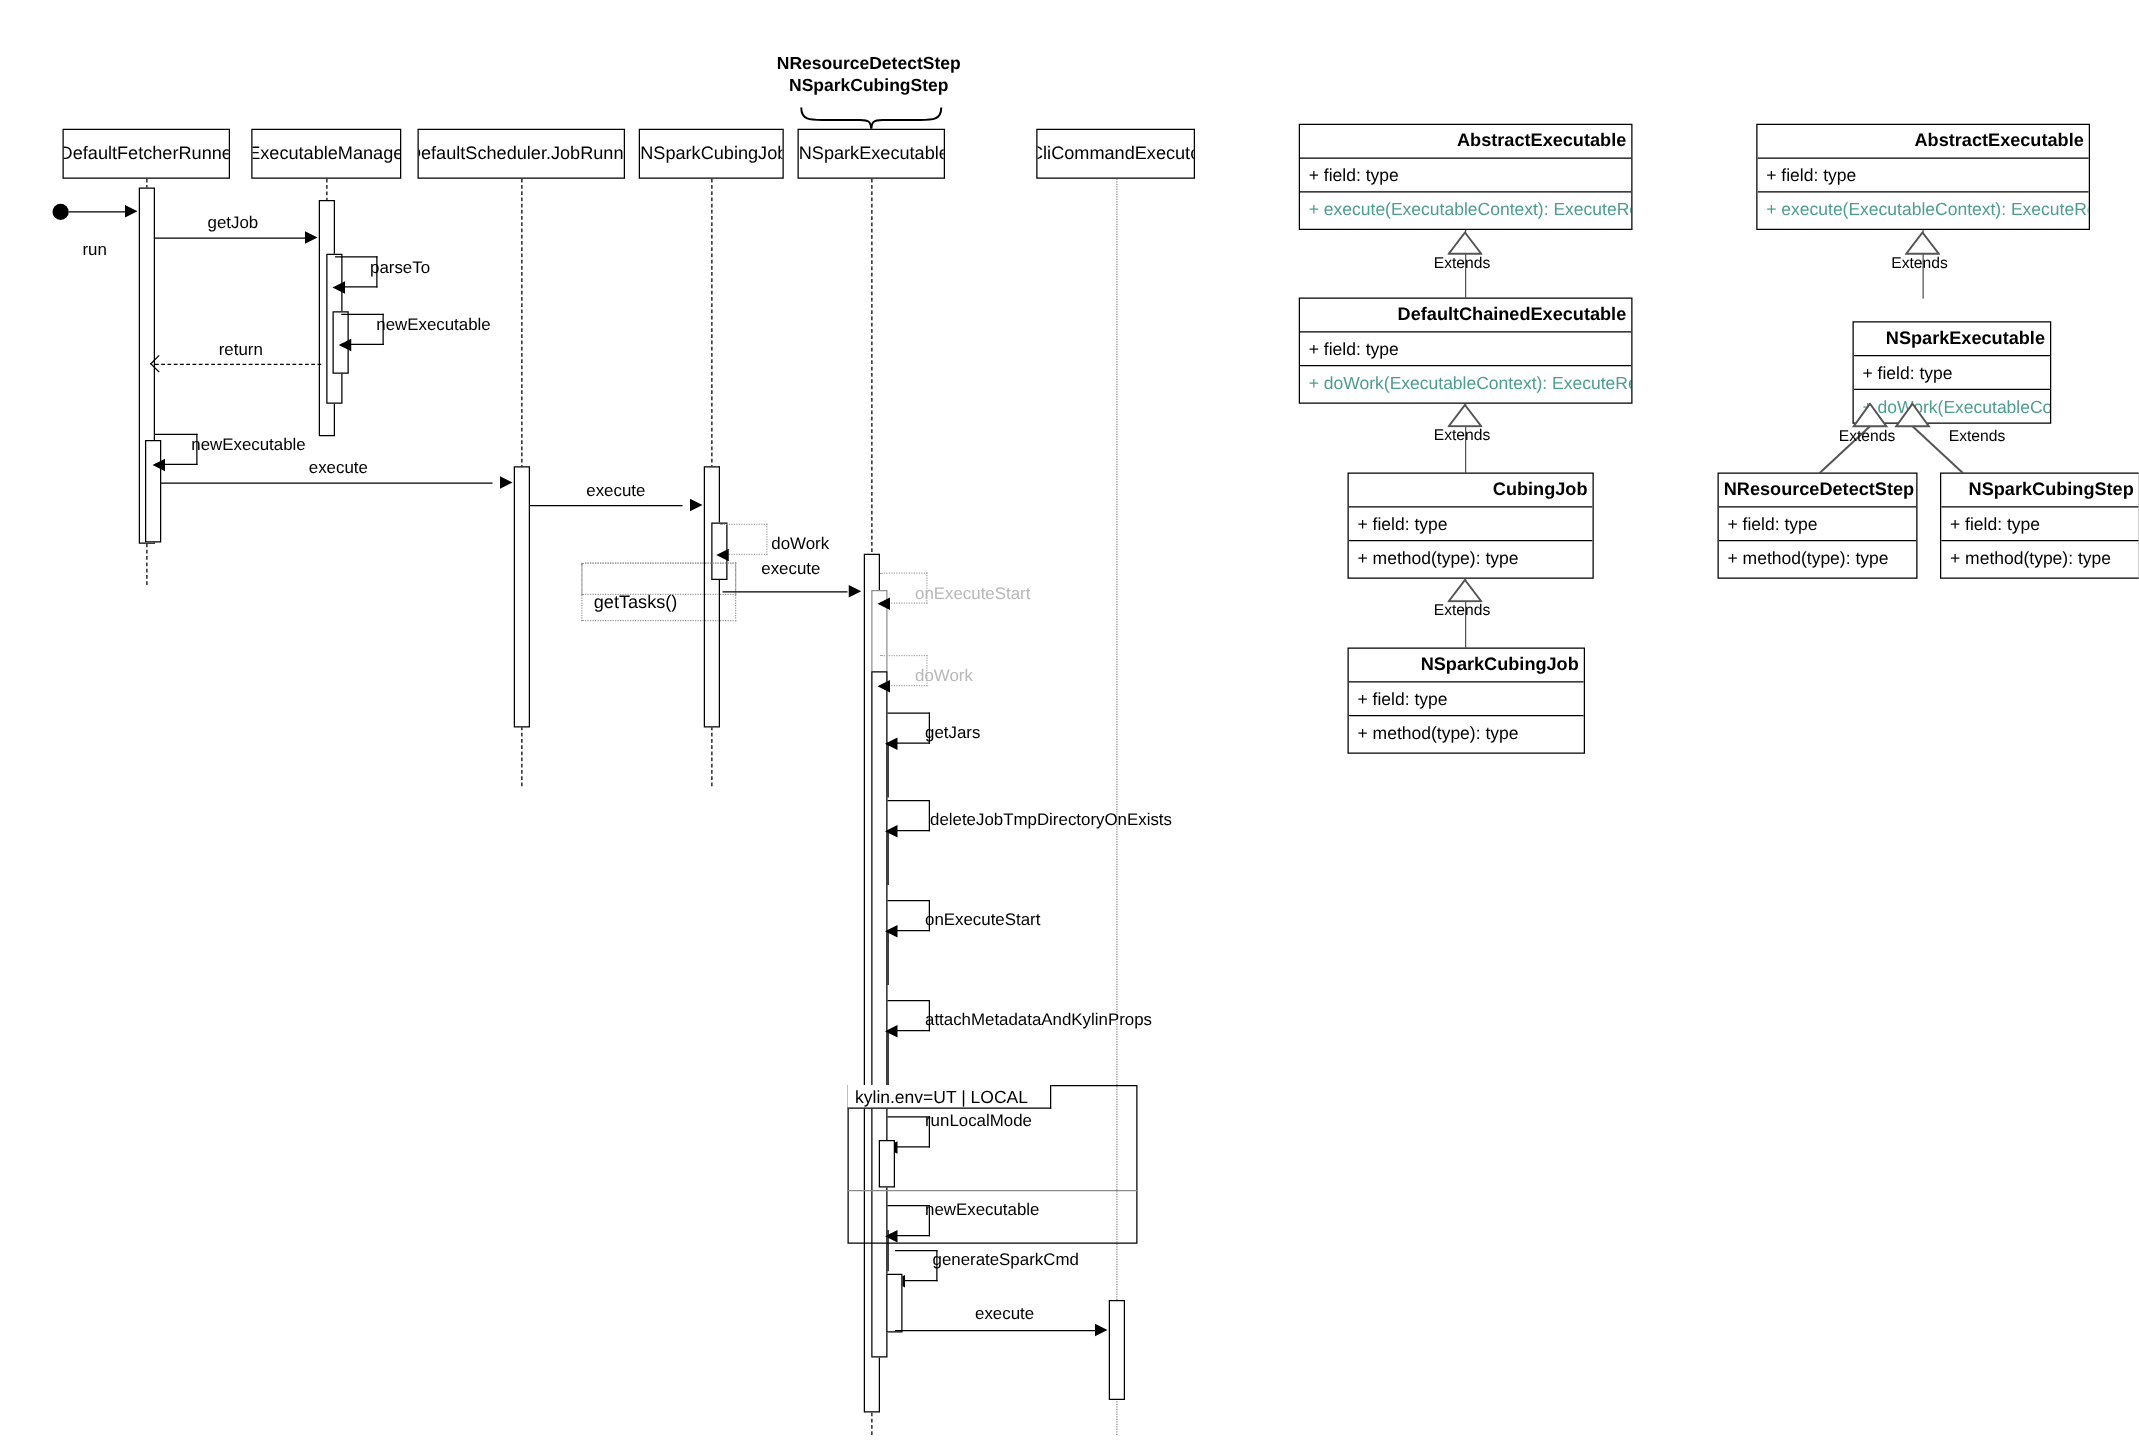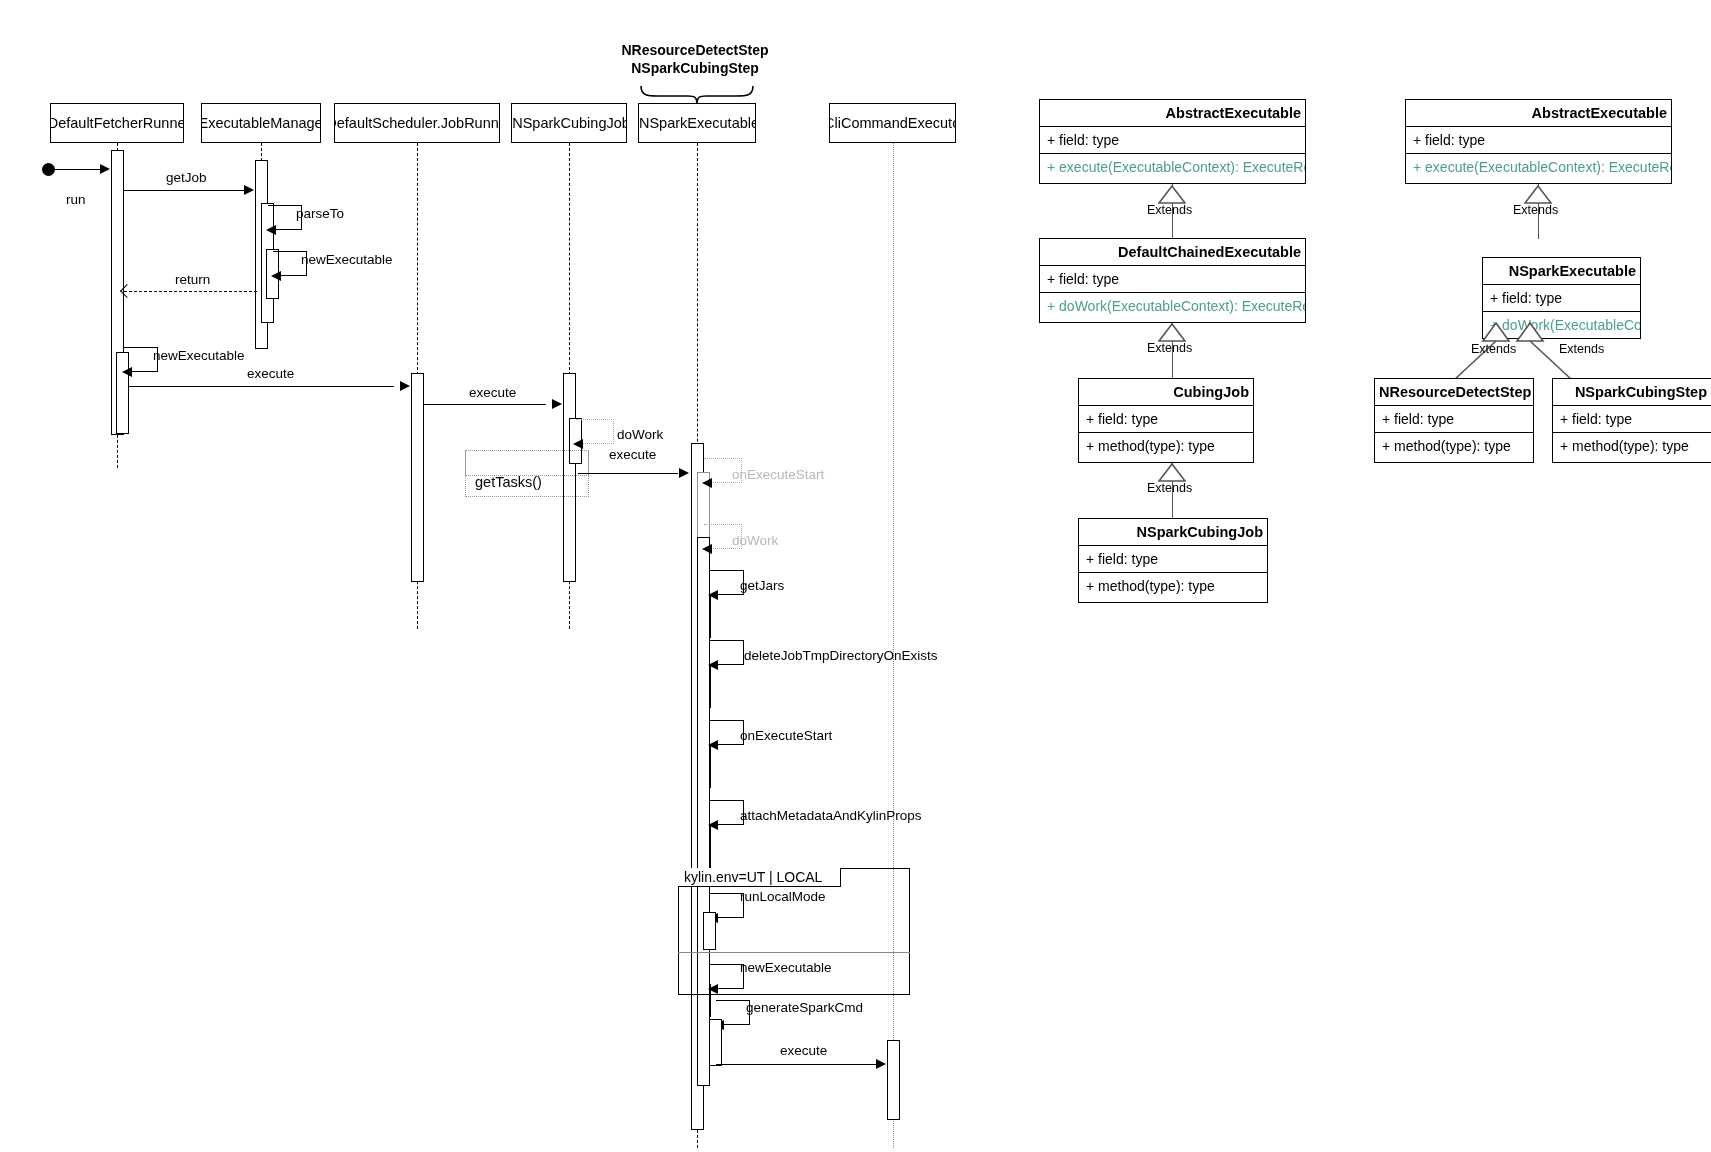--- a/index.html
+++ b/index.html
@@ -232,21 +232,21 @@
     <div class="cls-row sep">+ field: type</div>
     <div class="cls-row teal">+ doWork(ExecutableContext): ExecuteResult</div>
   </div>
 
   <div class="abs ext-line" style="left:1172px;top:323px;width:0;height:57px;"></div>
   <svg class="abs" style="left:1158px;top:323px;width:28px;height:19px;" viewBox="0 0 28 19">
     <polygon points="14,1 27,18 1,18" fill="#fff" stroke="#555" stroke-width="1.6"></polygon>
   </svg>
   <div class="abs ext-label" style="left:1147px;top:341px;">Extends</div>
 
-  <div class="abs cls" style="left:1078px;top:378px;width:176px;height:85px;">
+  <div class="abs cls" style="left:1078px;top:378px;width:197px;height:85px;">
     <div class="cls-name">CubingJob</div>
     <div class="cls-row sep">+ field: type</div>
     <div class="cls-row">+ method(type): type</div>
   </div>
 
   <div class="abs ext-line" style="left:1172px;top:463px;width:0;height:57px;"></div>
   <svg class="abs" style="left:1158px;top:463px;width:28px;height:19px;" viewBox="0 0 28 19">
     <polygon points="14,1 27,18 1,18" fill="#fff" stroke="#555" stroke-width="1.6"></polygon>
   </svg>
   <div class="abs ext-label" style="left:1147px;top:481px;">Extends</div>

